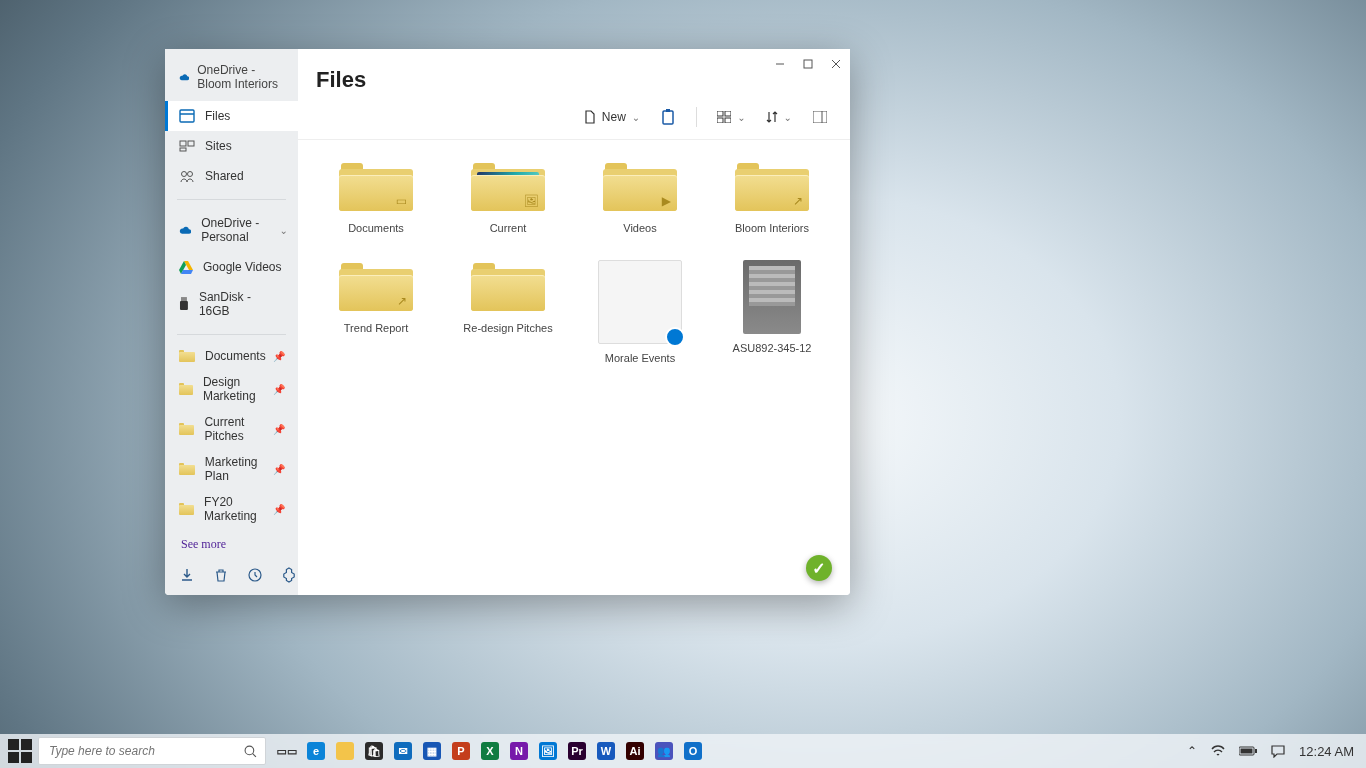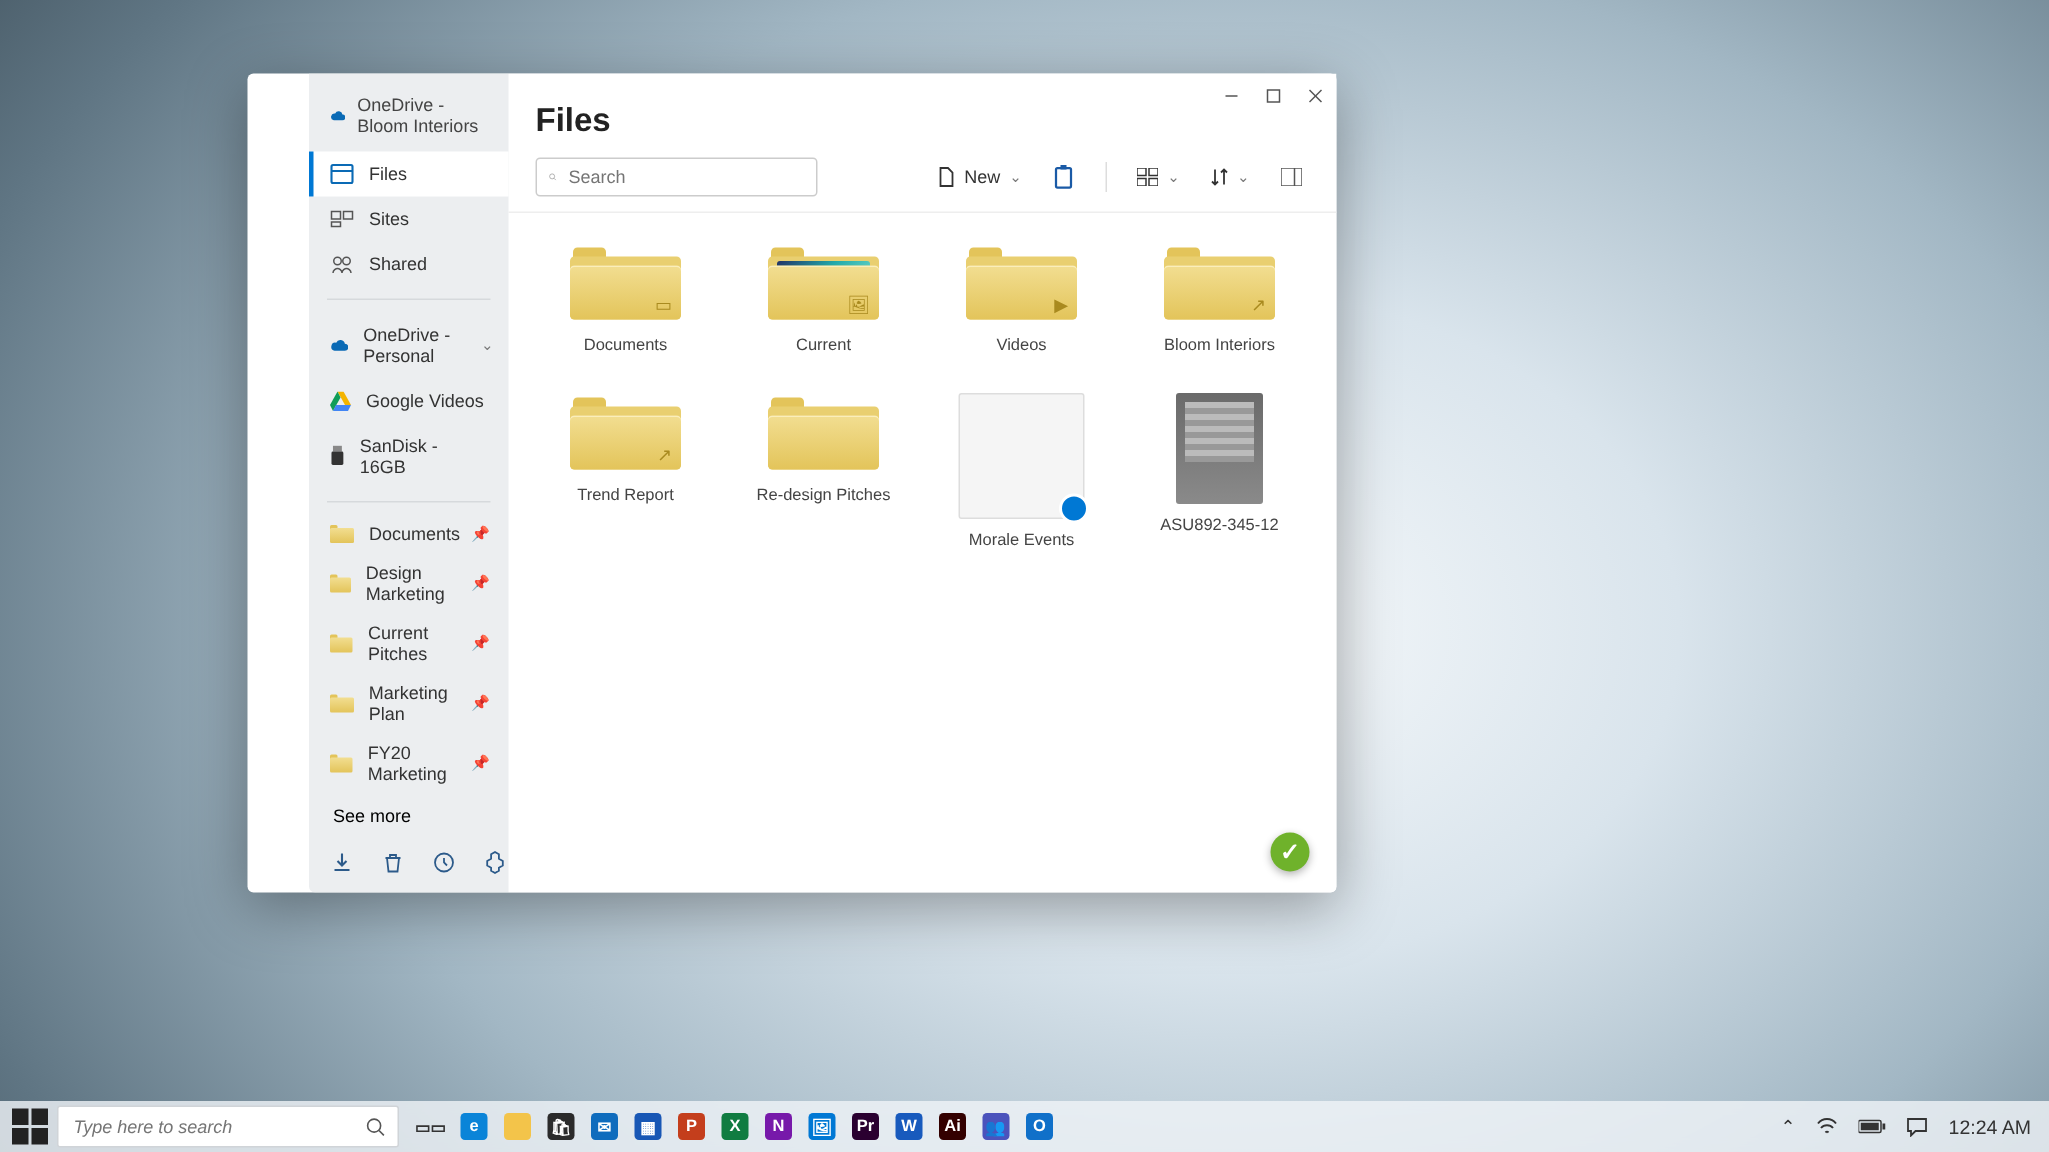--- a/index.html
+++ b/index.html
@@ -8,40 +8,40 @@
 }
 .desktop {
   width: 1366px; height: 768px; position: relative;
   background: radial-gradient(ellipse 1200px 900px at 820px 420px,
       #f6f9fb 0%, #d9e4ec 25%, #a2b7c4 50%, #5f7583 75%, #2b3942 100%);
 }
 .window {
   position: absolute; left: 165px; top: 49px; width: 685px; height: 546px;
   background: #fff; border-radius: 4px;
   box-shadow: 0 10px 40px rgba(0,0,0,.35);
-  display: flex; flex-direction: column; padding-left: 41px;
+  display: flex; flex-direction: column;
 }
 .titlebar-controls {
   position: absolute; right: 0; top: 0; height: 30px; display: flex;
 }
 .tctl { width: 28px; height: 30px; display: flex; align-items: center; justify-content: center; color:#555; }
 
 .window-body { display:flex; flex:1; min-height:0; border-radius: 0 0 4px 4px; overflow:hidden;}
 .sidebar { width: 174px; background:#eceef0; display:flex; flex-direction:column; position:relative; color:#333; font-size:12px;}
 .side-header { padding:14px 10px 10px 14px; display:flex; align-items:center; gap:8px; color:#444;}
 .side-list {}
 .side-item { display:flex; align-items:center; gap:10px; padding:8px 14px; cursor:default;}
 .side-item.selected { background:#fff; border-left:3px solid #0078d4; padding-left:11px;}
 .side-sec-sep { height:1px; background:#d6d9dc; margin:8px 12px;}
 .side-acct { display:flex; align-items:center; gap:10px; padding:8px 14px; position:relative;}
 .side-acct .chev { position:absolute; right:10px; color:#777; font-size:10px;}
 .side-folder { display:flex; align-items:center; gap:10px; padding:6px 14px;}
 .side-footer { position:absolute; left:0; right:0; bottom:0; height:40px; display:flex; gap:18px; align-items:center; padding:0 14px; color:#2c5a8a;}
 .side-footer svg { color:#2c5a8a;}
-.see-more { color:#000000; padding:8px 16px; cursor:pointer; font-size:12px;}
+.see-more { color:#4c1d95; padding:8px 16px; cursor:pointer; font-size:12px;font-family:Liberation Serif, serif;}
 .pin { position:absolute; right:12px; color:#bbb; font-size:10px;}
 
 .main { flex:1; display:flex; flex-direction:column; background:#fff;}
 .main-title { font-size:22px; font-weight:600; color:#222; padding:18px 18px 8px;}
 .toolbar { display:flex; align-items:center; gap:12px; padding:4px 18px 10px; border-bottom:1px solid #eee;}
 .search { display:flex; align-items:center; gap:6px; border:1px solid #ccc; border-radius:3px; padding:4px 8px; width:170px; color:#888; font-size:12px;}
 .search input { border:0; outline:0; flex:1; font-size:12px; color:#333; background:transparent;}
 .tbtn { display:flex; align-items:center; gap:6px; color:#333; font-size:12px; padding:4px 4px;}
 .tbtn .chev { color:#777; font-size:10px;}
 .t-sep { width:1px; height:20px; background:#ddd; margin:0 4px;}
@@ -250,27 +250,20 @@
                 <polygon points="8,1 10.6,2.5 10.6,5.5 13.2,7 13.2,10 10.6,11.5 10.6,13.5 8,15 5.4,13.5 5.4,11.5 2.8,10 2.8,7 5.4,5.5 5.4,2.5" fill="none" stroke="currentColor" stroke-width="1.2"></polygon>
               </svg>
             </span>
         </div>
       </div>
 
       <div class="main">
         <div class="main-title">Files</div>
 
         <div class="toolbar">
-          <div class="search">
-            <svg width="12" height="12" viewBox="0 0 12 12">
-                <circle cx="5" cy="5" r="4" fill="none" stroke="#888"></circle>
-                <line x1="8" y1="8" x2="11" y2="11" stroke="#888"></line>
-              </svg>
-            <input placeholder="Search" style="">
-          </div>
           <div class="spacer-flex"></div>
           <div class="tbtn">
             <svg width="12" height="14" viewBox="0 0 12 14">
                 <path d="M2 1h5l3 3v9H2z" fill="none" stroke="#333" stroke-width="1.2"></path>
               </svg>
             <span>New</span>
             <span class="chev">⌄</span>
           </div>
           <div class="icon-btn">
             <svg width="14" height="16" viewBox="0 0 14 16">

